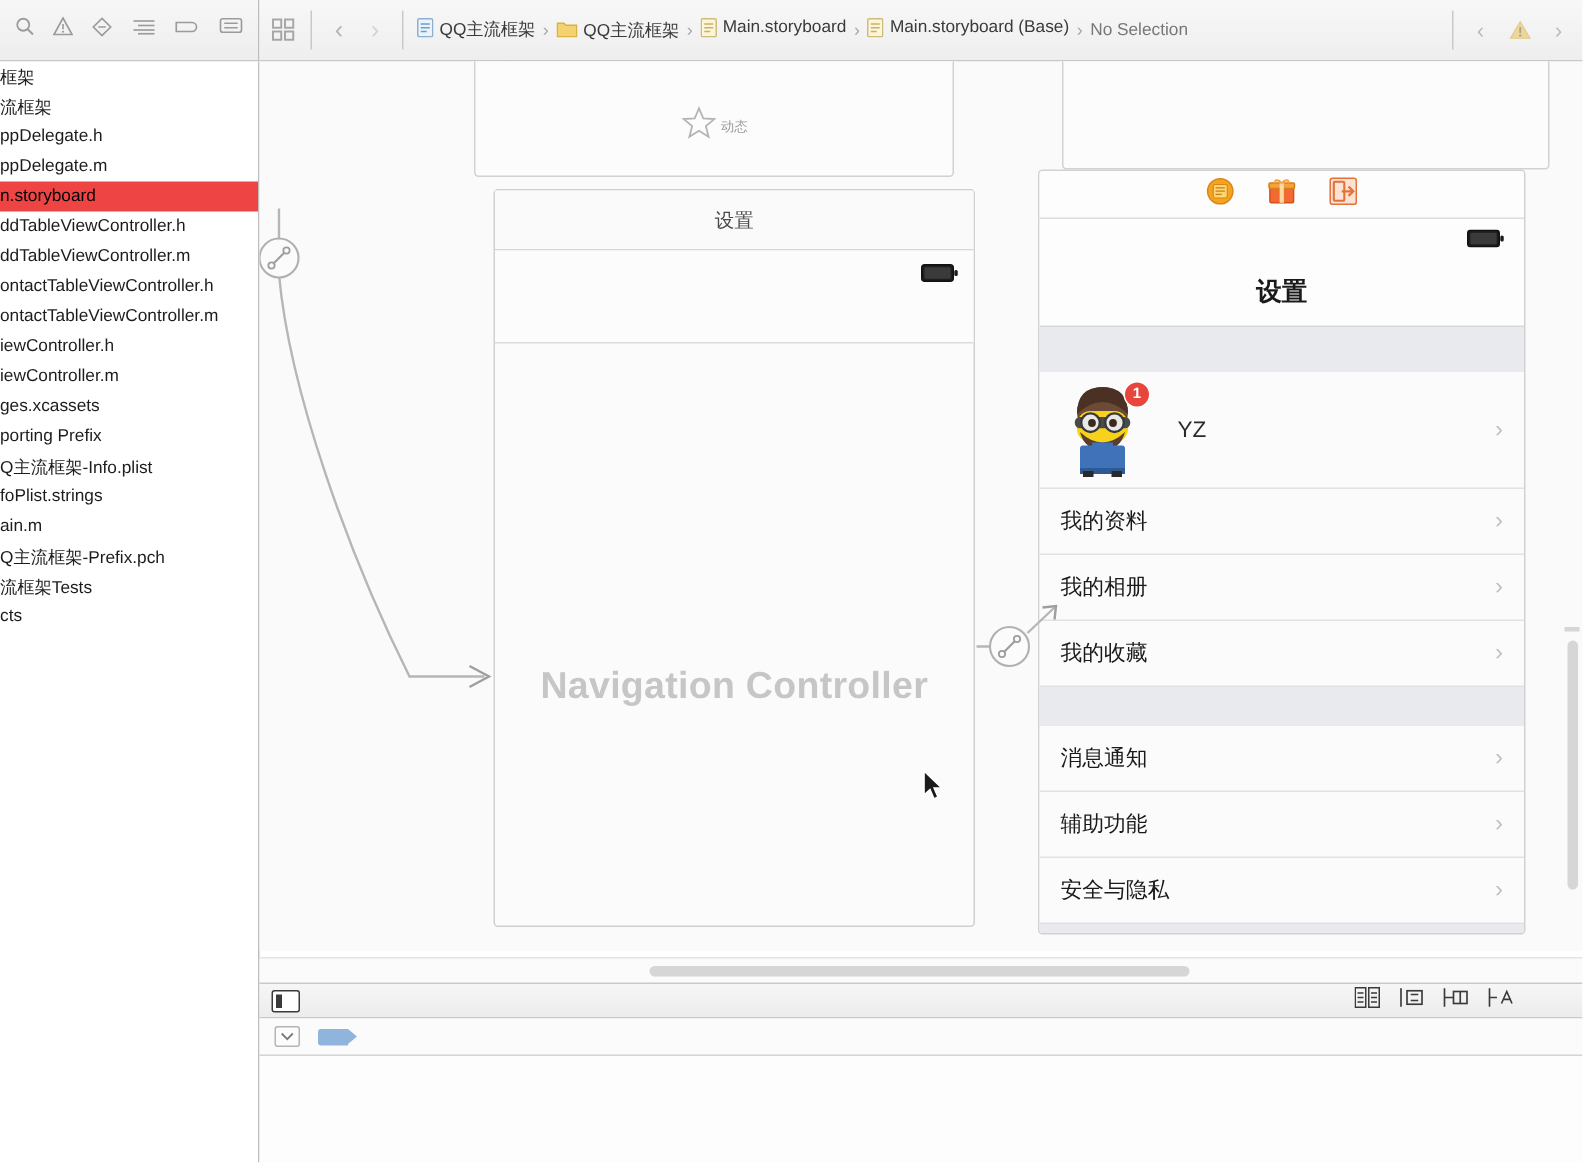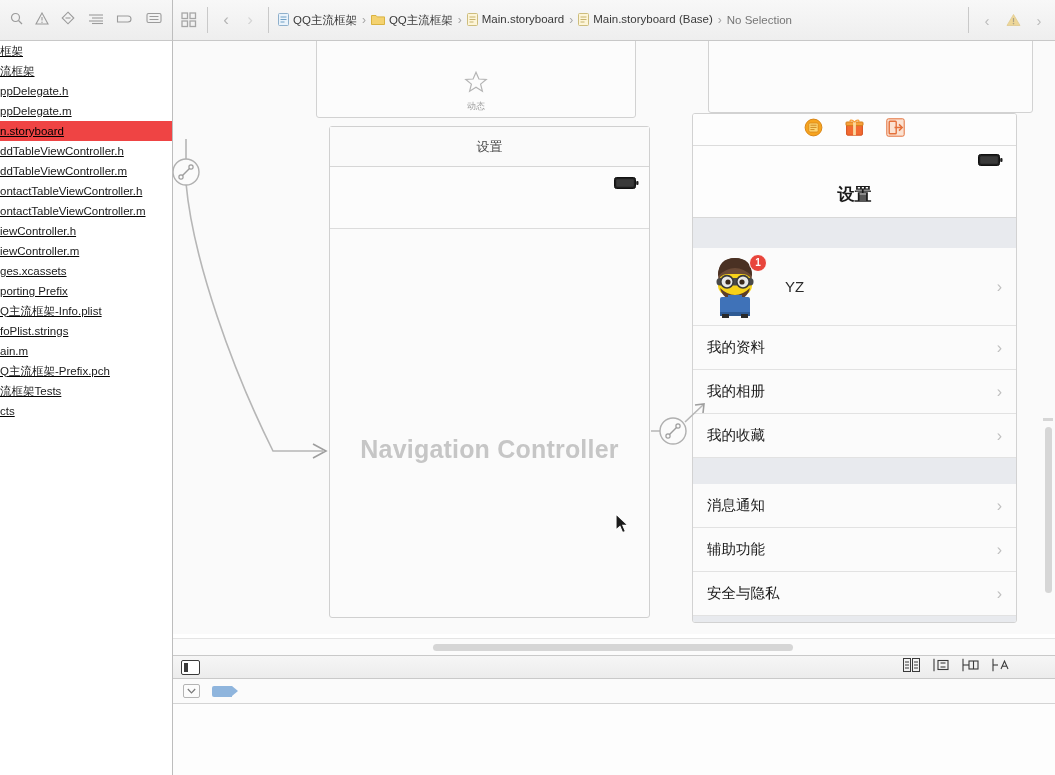--- a/index.html
+++ b/index.html
@@ -33,42 +33,42 @@
             font-size: 11.5px; color: #3a3a3a; white-space: nowrap; }
   .crumb { display: flex; gap: 4px; padding: 0 3px; }
   .crumb-sep { color: #a6a6a6; margin: 0 2px; font-size: 12px; }
   .crumb.dim { color: #777; }
   .jb-right { display: flex; align-items: center; gap: 2px; padding-left: 6px;
               border-left: 1px solid #c9c9c9; height: 26px; }
 
   
   .navigator {
     position: absolute; left: 0; top: 41px; width: 173px; bottom: 0;
-    background: #ffffff; border-right: 1px solid #bdbdbd; overflow: hidden; text-decoration: underline;
+    background: #ffffff; border-right: 1px solid #bdbdbd; overflow: hidden;
   }
   .file-row {
     height: 20px; display: flex; align-items: center;
     font-size: 11.5px; color: #1c1c1c; padding-left: 0px; white-space: nowrap;
   }
   .file-row.selected { background: #ef4444; color: #000; font-weight: normal; }
 
   
   .canvas {
     position: absolute; left: 173px; top: 41px; right: 0; bottom: 141px;
     background: #fafafa; overflow: hidden;
   }
   .canvas-inner { position: absolute; inset: 0; }
 
   
   .scene-tab {
     position: absolute; left: 143px; top: -8px; width: 320px; height: 85px;
     background: #fcfcfc; border: 1px solid #d2d2d2; border-radius: 3px;
   }
   .tabitem { position: absolute; left: 50%; top: 36px; transform: translateX(-50%);
-             display: flex; flex-direction: column; align-items: center; gap: 2px; }
+             display: flex; flex-direction: row; align-items: center; gap: 2px; }
   .tabitem .lbl { font-size: 9px; color: #9a9a9a; }
 
   
   .scene-stub {
     position: absolute; left: 535px; top: -8px; width: 325px; height: 80px;
     background: #fcfcfc; border: 1px solid #d2d2d2; border-radius: 3px;
   }
 
   
   .scene-nav {
@@ -77,21 +77,21 @@
   }
   .nav-titlebar {
     height: 40px; border-bottom: 1px solid #d6d6d6; background: #fafafa;
     display: flex; align-items: center; justify-content: center;
     font-size: 13px; color: #4a4a4a;
   }
   .nav-body1 { height: 62px; border-bottom: 1px solid #dcdcdc; position: relative;
                background: #fcfcfc; }
   .nav-battery { position: absolute; right: 10px; top: 8px; }
   .nav-label {
-    position: absolute; left: 0; right: 0; top: 308px; text-align: center;
+    position: absolute; left: 0; right: 0; top: 316px; text-align: center;
     font-size: 25px; font-weight: bold; color: #c6c6c6; letter-spacing: .2px;
   }
 
   
   .scene-phone {
     position: absolute; left: 519px; top: 72px; width: 325px; height: 510px;
     background: #ffffff; border: 1px solid #d2d2d2; border-radius: 3px;
     overflow: hidden;
   }
   .ph-toolbar {

